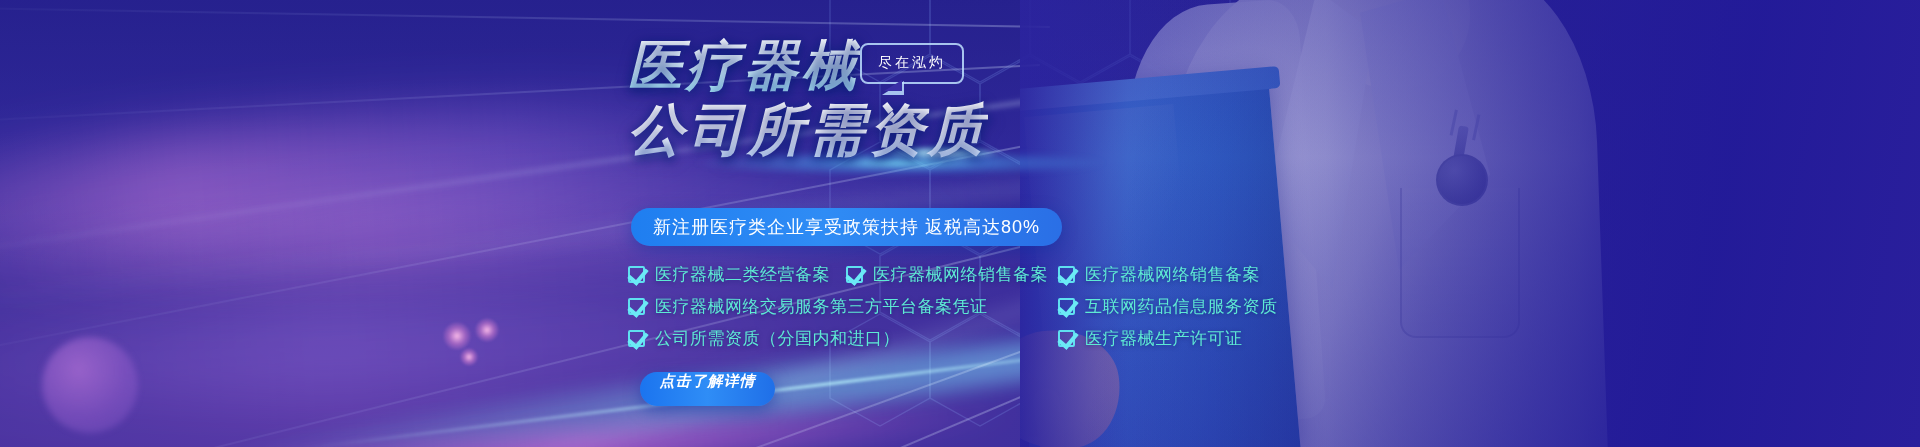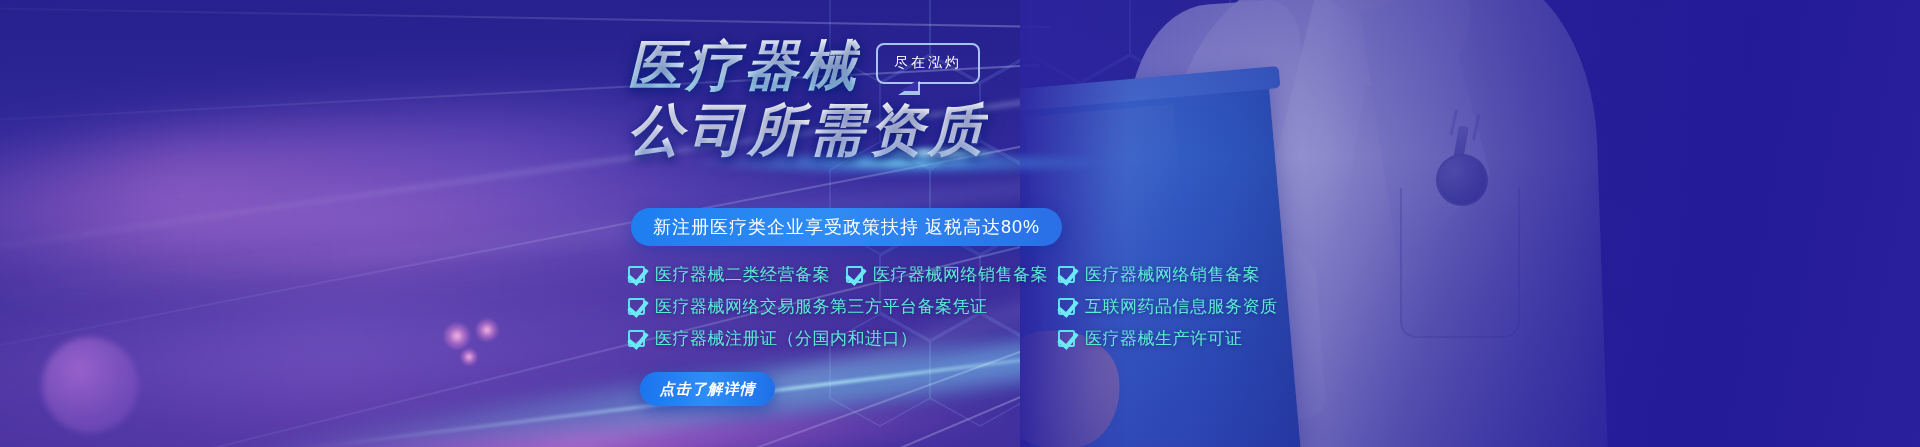--- a/index.html
+++ b/index.html
@@ -223,21 +223,21 @@
   .photo-tint2{
     position:absolute; inset:0;
     background:linear-gradient(180deg, rgba(40,34,150,.30) 0%, rgba(40,34,150,0) 35%, rgba(38,30,150,.25) 100%);
   }
 
   
   .content{position:absolute; left:0; top:0; width:100%; height:100%;}
 
   .title-wrap{position:absolute; left:628px; top:36px;}
 
-  .title-row{display:flex; align-items:center; gap:16px;text-align:center;}
+  .title-row{display:flex; align-items:center; text-align:center;}
 
   .title-line{
     font-size:54px;
     line-height:58px;
     font-weight:bold;
     font-style:italic;
     letter-spacing:4px;
     white-space:nowrap;
     background:linear-gradient(180deg,#ffffff 0%, #eafcff 42%, #a8ecfb 100%);
     -webkit-background-clip:text;
@@ -337,21 +337,21 @@
     letter-spacing:.5px;
     text-shadow:0 1px 4px rgba(10,20,90,.5);
   }
 
   .cta{
     position:absolute; left:640px; top:372px;
     width:135px; height:34px;
     border-radius:17px;
     background:linear-gradient(90deg,#1b74ef 0%, #2f8df6 50%, #1f6fe8 100%);
     box-shadow:0 5px 16px rgba(10,45,155,.5);
-    display:flex; align-items:center; justify-content:center;
+    display:flex; justify-content:center;
     cursor:pointer;
   }
   .cta-text{
     color:#ffffff;
     font-size:15px;
     font-weight:bold;
     font-style:italic;
     letter-spacing:1px;
   }
 </style>
@@ -468,21 +468,21 @@
         <div class="ck-item">
           <span class="ck-box"></span>
           <span class="ck-label">医疗器械二类经营备案</span>
         </div>
         <div class="ck-item">
           <span class="ck-box"></span>
           <span class="ck-label">医疗器械网络交易服务第三方平台备案凭证</span>
         </div>
         <div class="ck-item">
           <span class="ck-box"></span>
-          <span class="ck-label">医疗器械注册证（分国内和进口）</span>
+          <span class="ck-label">公司所需资质（分国内和进口）</span>
         </div>
       </div>
 
       <div class="ck-col" style="left:218px;">
         <div class="ck-item">
           <span class="ck-box"></span>
           <span class="ck-label">医疗器械网络销售备案</span>
         </div>
       </div>
 

